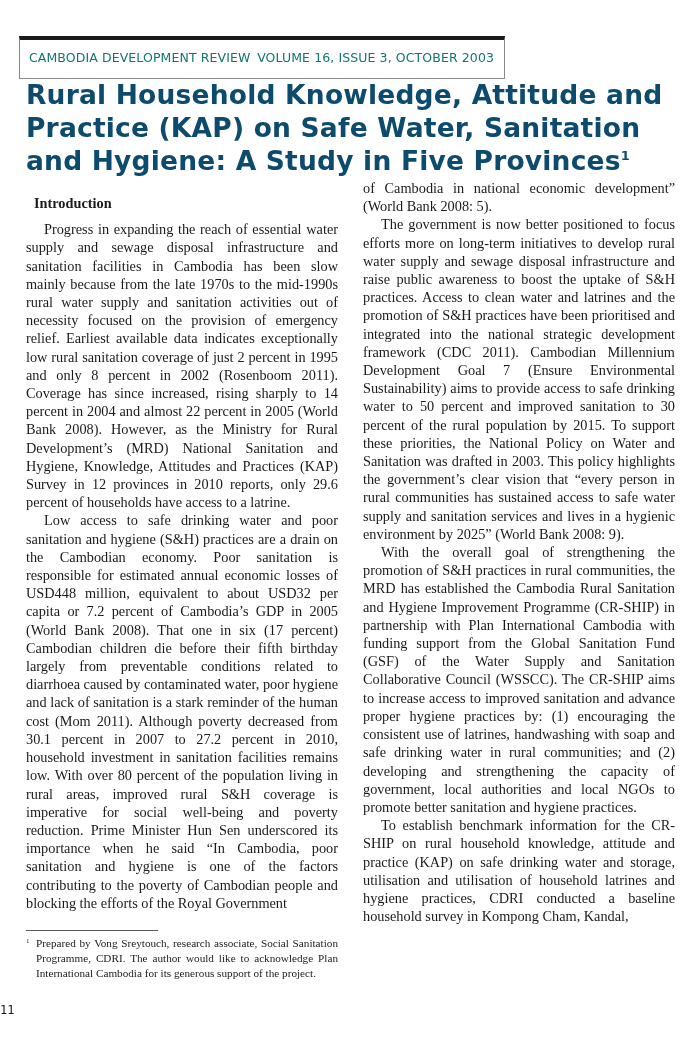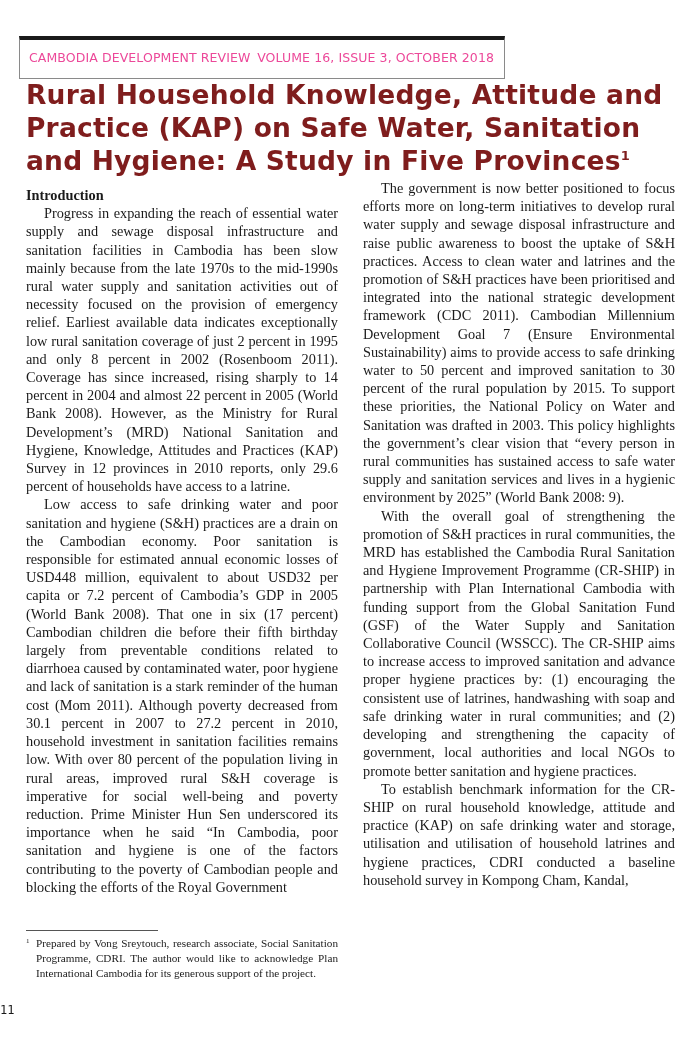--- a/index.html
+++ b/index.html
@@ -11,41 +11,41 @@
     position: absolute;
     left: 19px; top: 36px;
     width: 486px; height: 43px;
     box-sizing: border-box;
     border-top: 4px solid #1a1a1a;
     border-left: 1px solid #8a8a8a;
     border-right: 1px solid #8a8a8a;
     border-bottom: 1px solid #8a8a8a;
     font-family: "DejaVu Sans", sans-serif;
     font-size: 12.5px;
-    color: #ec4899;
+    color: #0f766e;
   }
   .rh { width: 486px; }
   .rh-left {
     position: absolute; left: 9px; top: 10px;
     letter-spacing: 0.1px;
   }
   .rh-right {
     position: absolute; right: 10px; top: 10px;
     letter-spacing: 0.1px;
   }
   .title {
     position: absolute;
     left: 26px; top: 78px;
     width: 660px;
     margin: 0;
     font-family: "DejaVu Sans", sans-serif;
     font-weight: bold;
     font-size: 26.5px;
     line-height: 33px;
-    color: #7f1d1d;
+    color: #0c4a6e;
     letter-spacing: 0.2px;
   }
   .title sup {
     font-size: 13px;
     vertical-align: super;
     line-height: 0;
   }
   .col {
     position: absolute;
     top: 186px;
@@ -54,21 +54,21 @@
     font-size: 14.3px;
     line-height: 18.2px;
     color: #1a1a1a;
     text-align: justify;
   }
   .col-left { left: 26px; }
   .col-right { left: 363px; top: 179px; }
   .col h2 {
     font-size: 14.3px;
     font-weight: bold;
-    margin: 0;
+    margin: 8px;
     line-height: 18.2px;
   }
   .col p {
     margin: 0;
     text-indent: 18px;
   }
   .col p.noindent { text-indent: 0; }
   .col-right h2 { margin-top: 18px; }
   .fn-rule {
     position: absolute;
@@ -100,32 +100,33 @@
     font-family: "DejaVu Sans Mono", monospace;
     font-size: 12px;
     color: #1a1a1a;
   }
 </style>
 </head>
 <body>
 
 <div class="rh">
   <span class="rh-left">CAMBODIA DEVELOPMENT REVIEW</span>
-  <span class="rh-right">VOLUME 16, ISSUE 3, OCTOBER 2018</span>
+  <span class="rh-right">VOLUME 16, ISSUE 3, OCTOBER 2003</span>
 </div>
 
 <h1 class="title"><span>Rural Household Knowledge, Attitude and Practice (KAP) on Safe Water, Sanitation and Hygiene: A Study in Five Provinces</span><sup>1</sup></h1>
 
 <div class="col col-left">
   <h2>Introduction</h2>
   <p>Progress in expanding the reach of essential water supply and sewage disposal infrastructure and sanitation facilities in Cambodia has been slow mainly because from the late 1970s to the mid-1990s rural water supply and sanitation activities out of necessity focused on the provision of emergency relief.  Earliest available data indicates exceptionally low rural sanitation coverage of just 2 percent in 1995 and only 8 percent in 2002 (Rosenboom 2011).  Coverage has since increased, rising sharply to 14 percent in 2004 and almost 22 percent in 2005 (World Bank 2008). However, as the Ministry for Rural Development’s (MRD) National Sanitation and Hygiene, Knowledge, Attitudes and Practices (KAP) Survey in 12 provinces in 2010 reports, only 29.6 percent of households have access to a latrine.</p>
   <p>Low access to safe drinking water and poor sanitation and hygiene (S&amp;H) practices are a drain on the Cambodian economy. Poor sanitation is responsible for estimated annual economic losses of USD448 million, equivalent to about USD32 per capita or 7.2 percent of Cambodia’s GDP in 2005 (World Bank 2008). That one in six (17 percent) Cambodian children die before their fifth birthday largely from preventable conditions related to diarrhoea caused by contaminated water, poor hygiene and lack of sanitation is a stark reminder of the human cost (Mom 2011). Although poverty decreased from 30.1 percent in 2007 to 27.2 percent in 2010, household investment in sanitation facilities remains low. With over 80 percent of the population living in rural areas, improved rural S&amp;H coverage is imperative for social well-being and poverty reduction. Prime Minister Hun Sen underscored its importance when he said “In Cambodia, poor sanitation and hygiene is one of the factors contributing to the poverty of Cambodian people and blocking the efforts of the Royal Government</p>
 </div>
 
 <div class="col col-right">
+  <p class="noindent">of Cambodia in national economic development” (World Bank 2008: 5).</p>
   <p>The government is now better positioned to focus efforts more on long-term initiatives to develop rural water supply and sewage disposal infrastructure and raise public awareness to boost the uptake of S&amp;H practices.  Access to clean water and latrines and the promotion of S&amp;H practices have been prioritised and integrated into the national strategic development framework (CDC 2011). Cambodian Millennium Development Goal 7 (Ensure Environmental Sustainability) aims to provide access to safe drinking water to 50 percent and improved sanitation to 30 percent of the rural population by 2015.  To support these priorities, the National Policy on Water and Sanitation was drafted in 2003. This policy highlights the government’s clear vision that “every person in rural communities has sustained access to safe water supply and sanitation services and lives in a hygienic environment by 2025” (World Bank 2008: 9).</p>
   <p>With the overall goal of strengthening the promotion of S&amp;H practices in rural communities, the MRD has established the Cambodia Rural Sanitation and Hygiene Improvement Programme (CR-SHIP) in partnership with Plan International Cambodia with funding support from the Global Sanitation Fund (GSF) of the Water Supply and Sanitation Collaborative Council (WSSCC). The CR-SHIP aims to increase access to improved sanitation and advance proper hygiene practices by: (1) encouraging the consistent use of latrines, handwashing with soap and safe drinking water in rural communities; and (2) developing and strengthening the capacity of government, local authorities and local NGOs to promote better sanitation and hygiene practices.</p>
   <p>To establish benchmark information for the CR-SHIP on rural household knowledge, attitude and practice (KAP) on safe drinking water and storage, utilisation and utilisation of household latrines and hygiene practices, CDRI conducted a baseline household survey in Kompong Cham, Kandal,</p>
 </div>
 
 <div class="fn-rule"></div>
 <div class="footnote">
   <span class="fn-mark">1</span>
   <span>Prepared by Vong Sreytouch, research associate, Social Sanitation Programme, CDRI. The author would like to acknowledge Plan International Cambodia for its generous support of the project.</span>
 </div>

